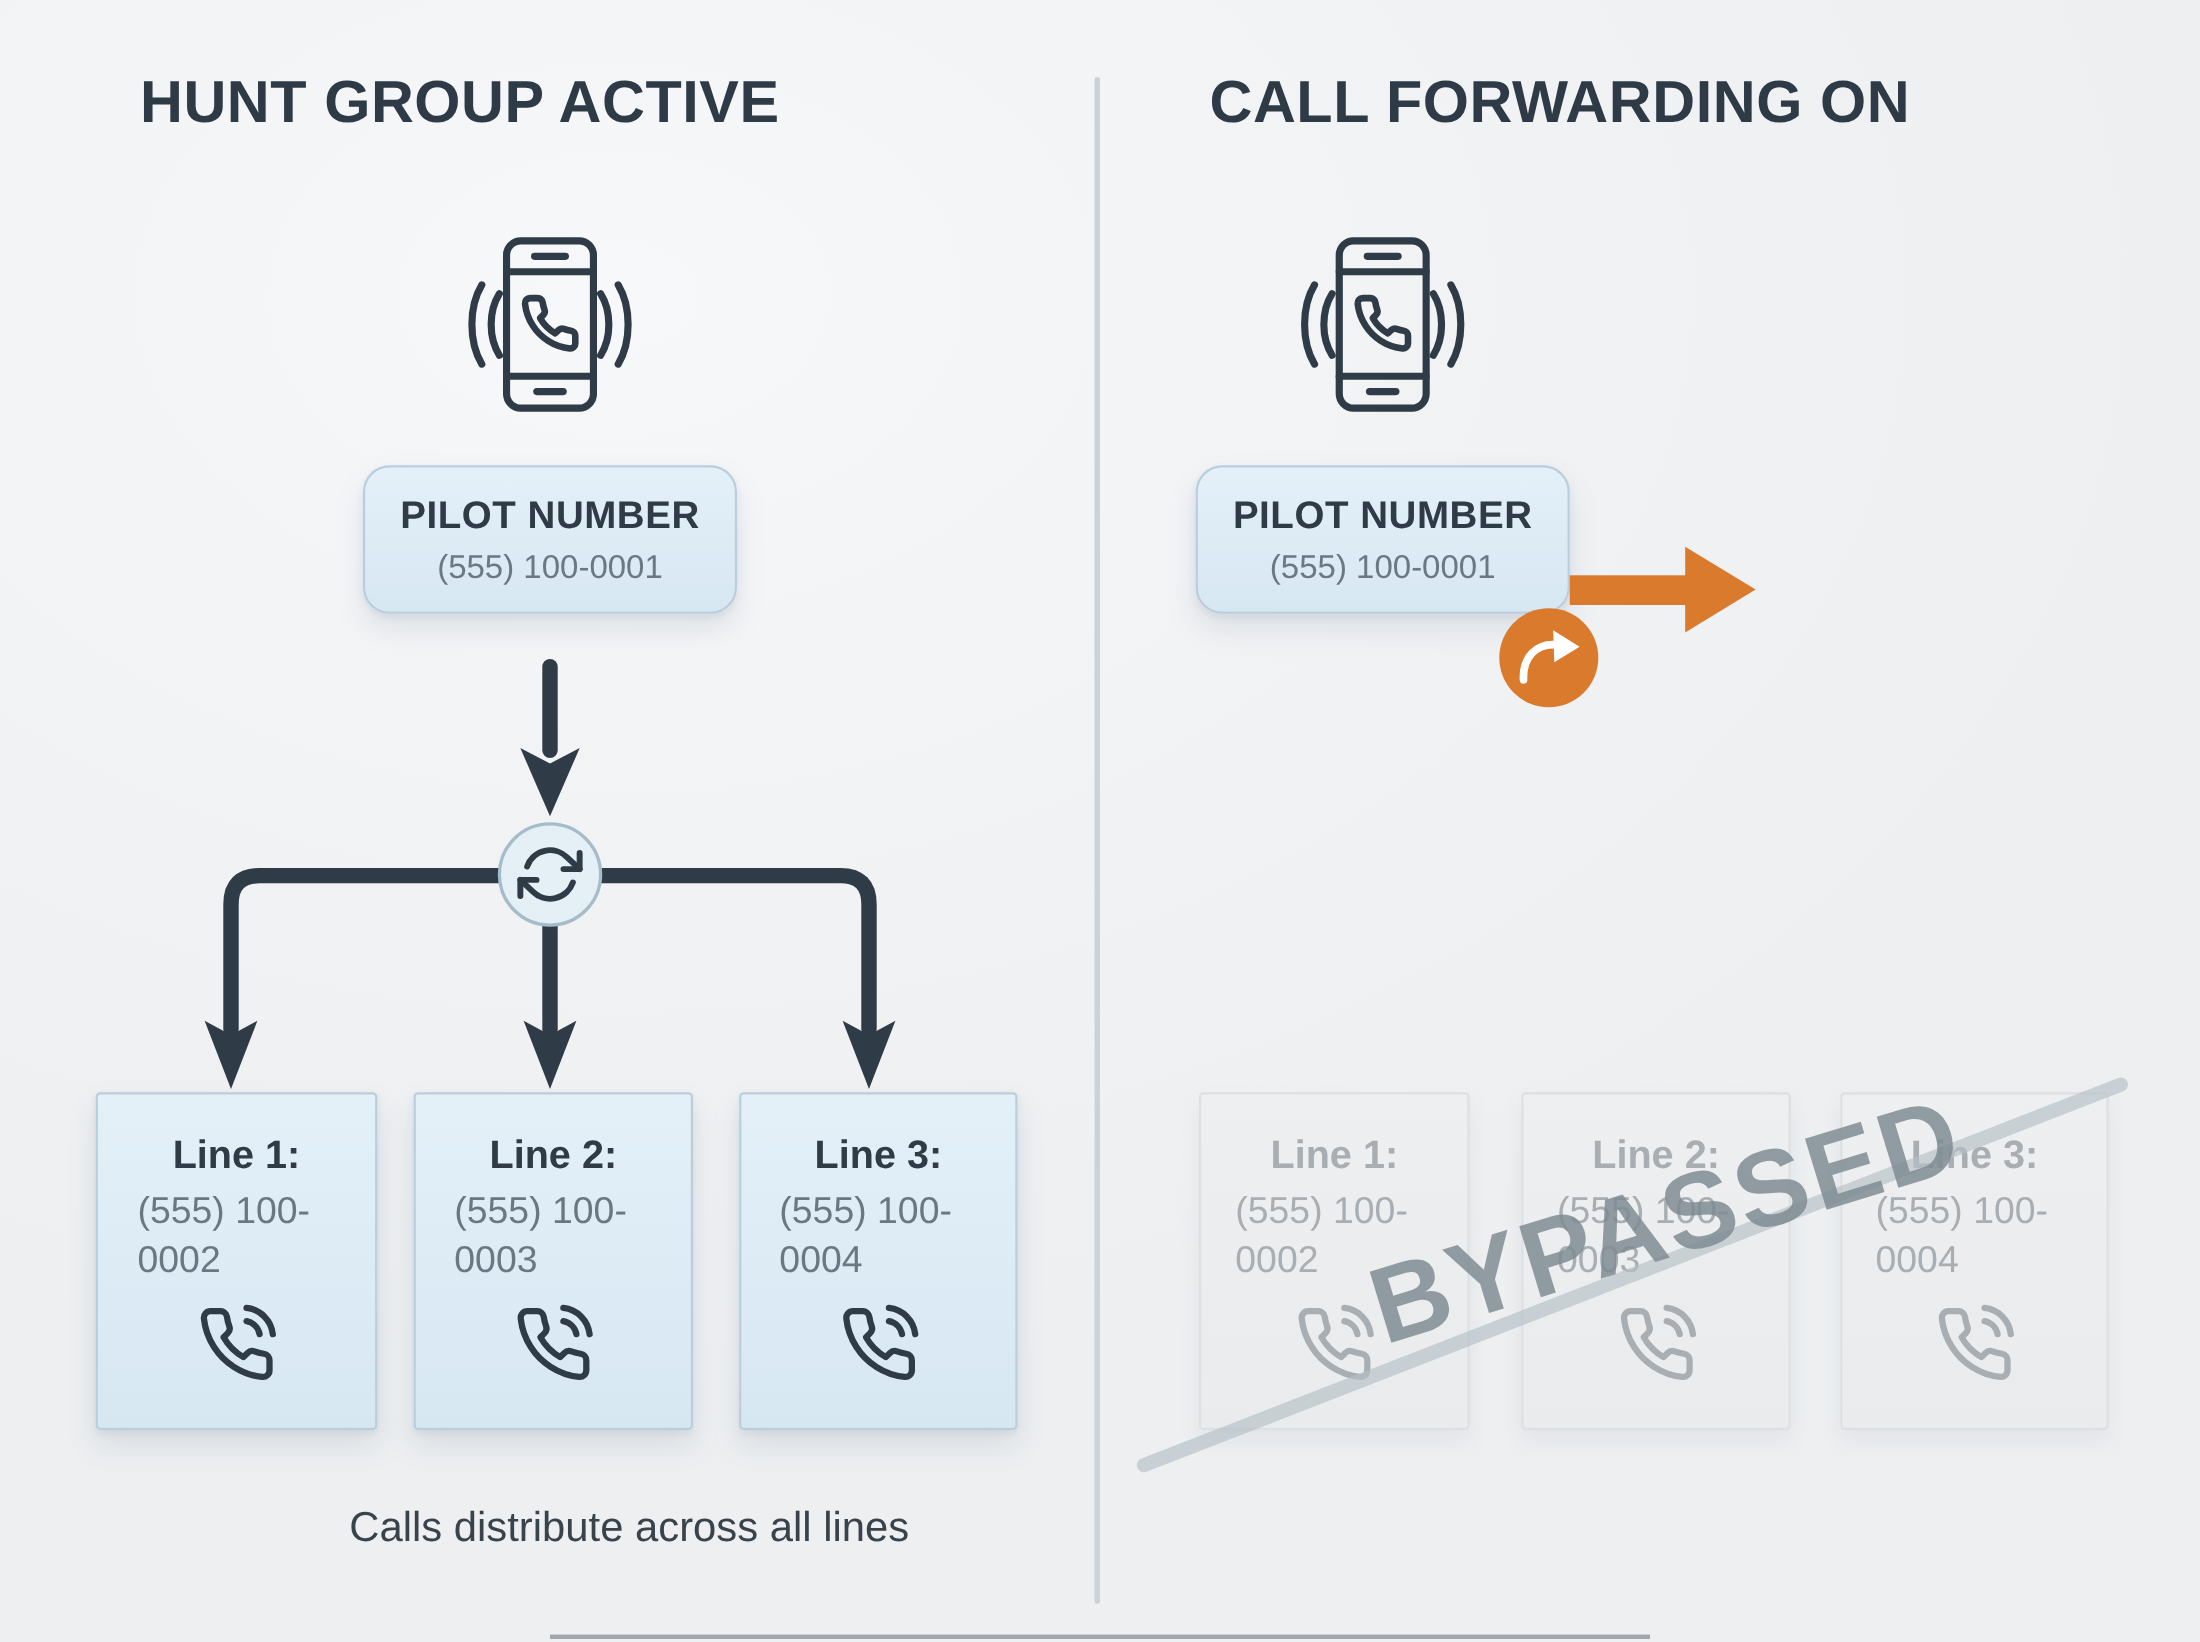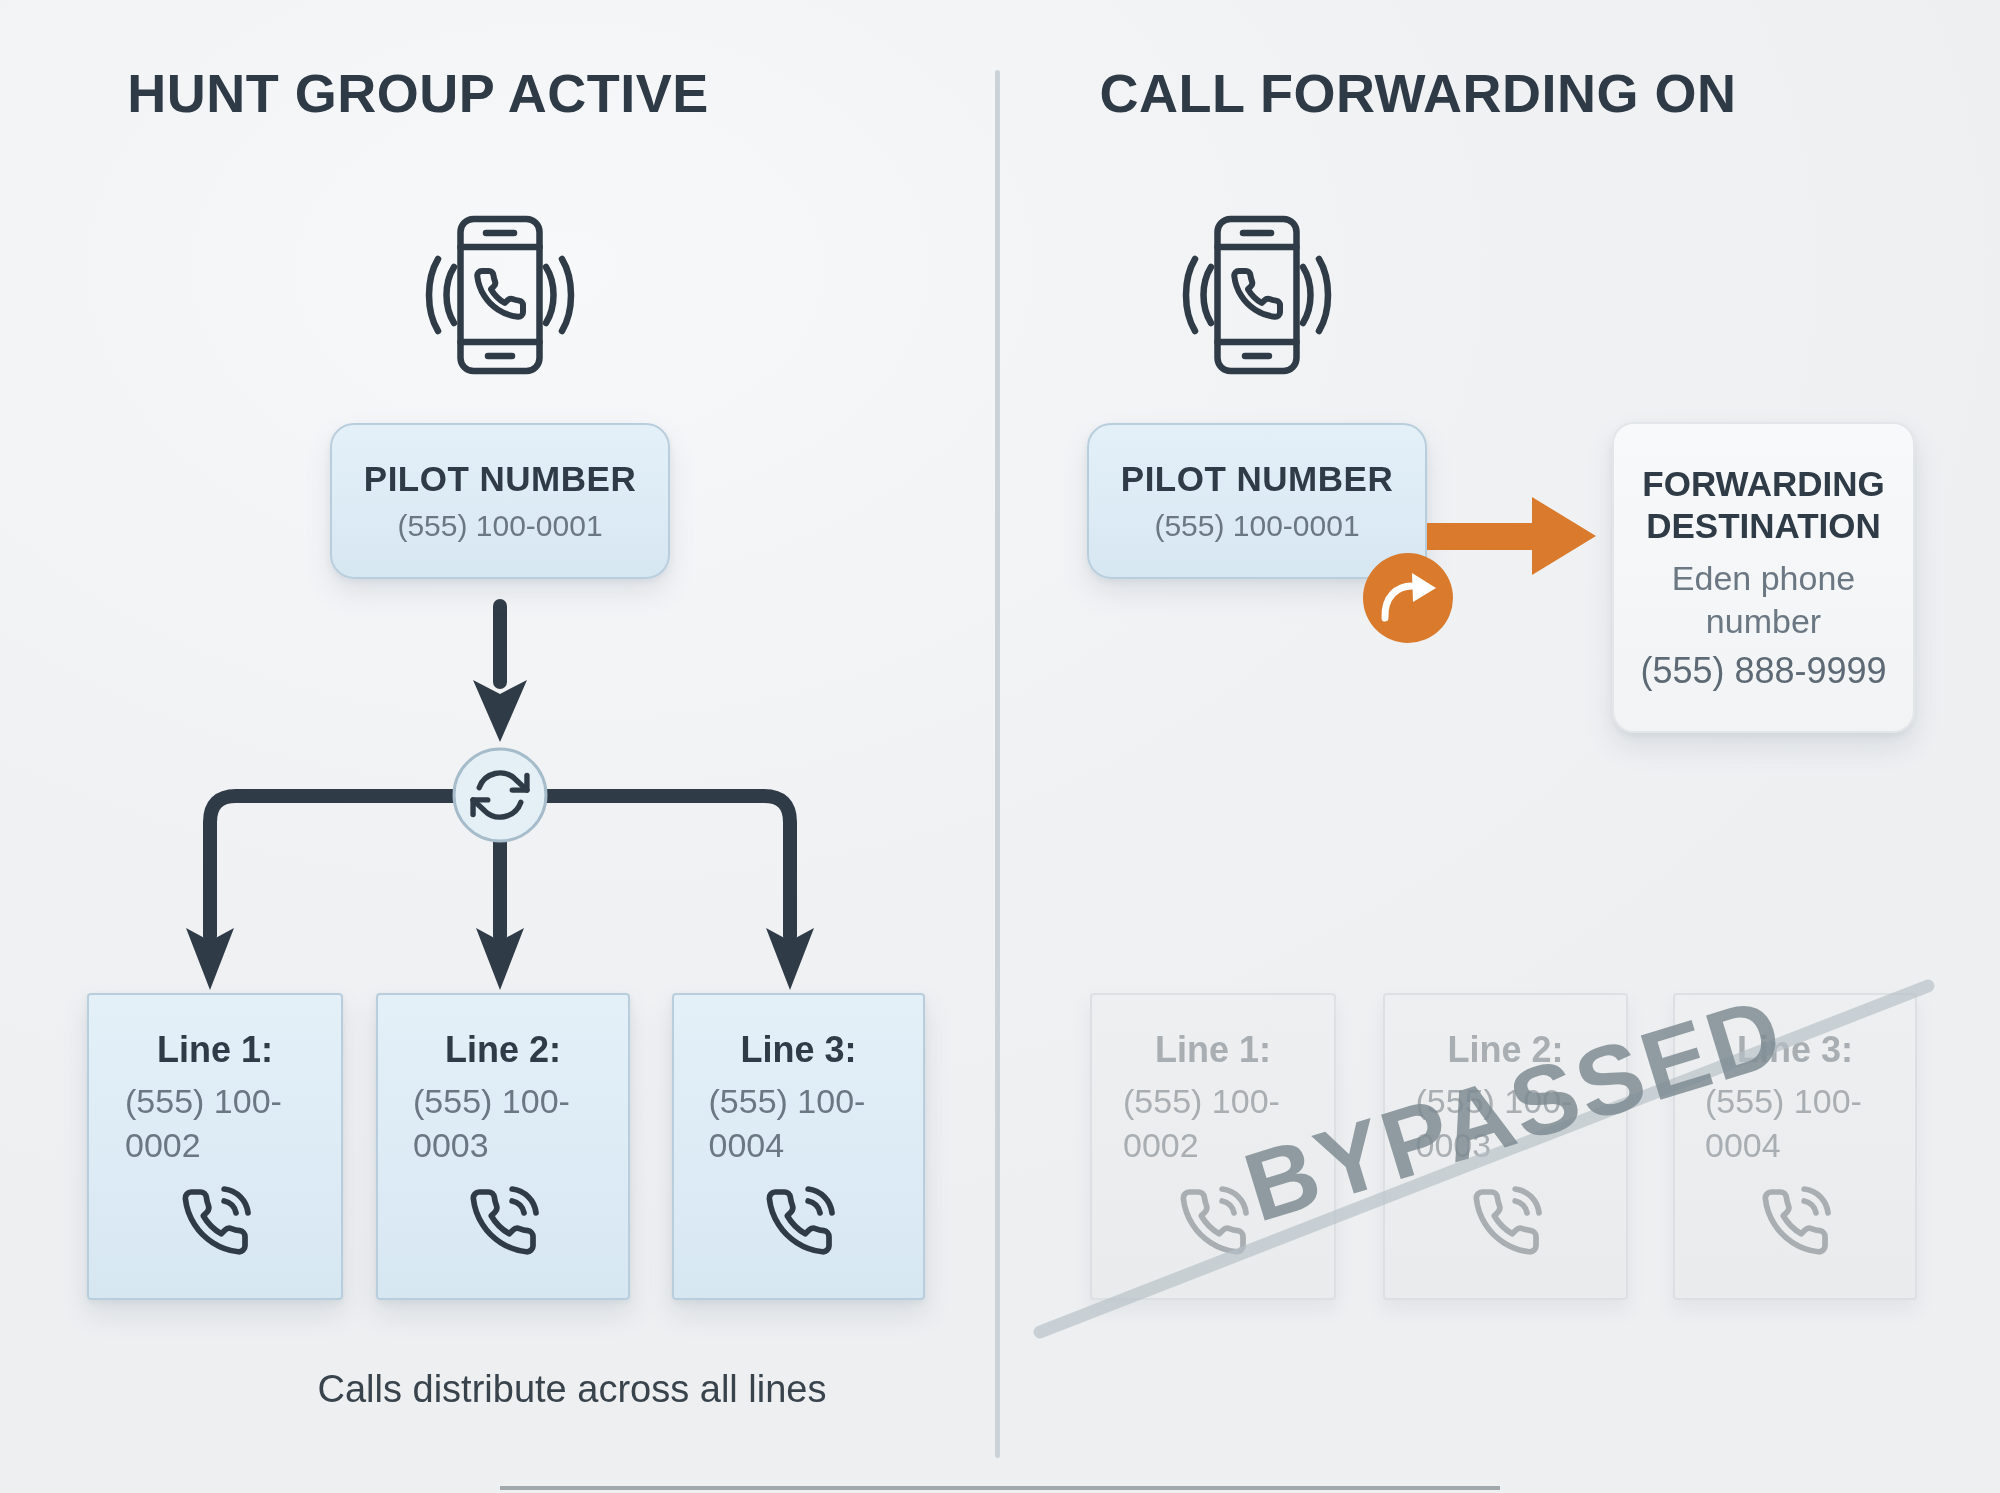--- a/index.html
+++ b/index.html
@@ -30,21 +30,21 @@
   }
   .pt-left{left:0;} .pt-right{left:1000px;}
 
   .phone-hero{position:absolute;width:160px;height:160px;top:215px;z-index:2;}
   .hero-left{left:420px;} .hero-right{left:1177px;}
 
   .box{position:absolute;box-sizing:border-box;z-index:2;
        box-shadow:0 14px 26px rgba(110,130,150,.16), 0 3px 6px rgba(110,130,150,.10);}
   .blue{background:linear-gradient(180deg,#e3f0f8 0%,var(--box-blue-fill) 100%);
         border:2px solid var(--box-blue-border);}
-  .pilot{width:340px;height:156px;top:423px;border-radius:24px;
+  .pilot{width:340px;height:135px;top:423px;border-radius:24px;
          display:flex;flex-direction:column;align-items:center;justify-content:center;gap:10px;}
   .pilot-left{left:330px;} .pilot-right{left:1087px;}
   .pilot-label{font-size:35px;font-weight:800;letter-spacing:.5px;color:var(--dark-slate);}
   .pilot-number{font-size:30px;color:var(--secondary-text);}
 
   .line-box{width:256px;height:307px;top:993px;border-radius:4px;
             display:flex;flex-direction:column;align-items:center;padding-top:34px;}
   .lb-l1{left:87px;} .lb-l2{left:376px;width:254px;} .lb-l3{left:672px;width:253px;}
   .lb-r1{left:1090px;width:246px;} .lb-r2{left:1383px;width:245px;} .lb-r3{left:1673px;width:244px;}
   .gray{background:linear-gradient(180deg,#edeff0 0%,var(--disabled-fill) 100%);
@@ -186,25 +186,20 @@
     </svg>
   </div>
 
   <div class="caption cap-left">Calls distribute across all lines</div>
 
   <div class="box blue pilot pilot-right">
     <div class="pilot-label">PILOT NUMBER</div>
     <div class="pilot-number">(555) 100-0001</div>
   </div>
 
-  <div class="box forward-box">
-    <div class="fwd-label">FORWARDING DESTINATION</div>
-    <div class="fwd-dest">Eden phone number</div>
-    <div class="fwd-number">(555) 888-9999</div>
-  </div>
 
   <div class="box gray line-box lb-r1">
     <div class="line-label">Line 1:</div>
     <div class="line-number">(555) 100-0002</div>
     <svg class="line-icon" width="78" height="78" viewBox="-1 -1 26 26">
       <g fill="none" style="stroke:var(--disabled-text)" stroke-width="1.9" stroke-linecap="round" stroke-linejoin="round">
         <path d="M22 16.92v3a2 2 0 0 1-2.18 2 19.79 19.79 0 0 1-8.63-3.07 19.5 19.5 0 0 1-6-6 19.79 19.79 0 0 1-3.07-8.67A2 2 0 0 1 4.11 2h3a2 2 0 0 1 2 1.72 12.84 12.84 0 0 0 .7 2.81 2 2 0 0 1-.45 2.11L8.09 9.91a16 16 0 0 0 6 6l1.27-1.27a2 2 0 0 1 2.11-.45 12.84 12.84 0 0 0 2.81.7A2 2 0 0 1 22 16.92z"></path>
         <path d="M15.05 5A5 5 0 0 1 19 8.95"></path>
           <path d="M15.05 1A9 9 0 0 1 23 8.95"></path>
       </g>

